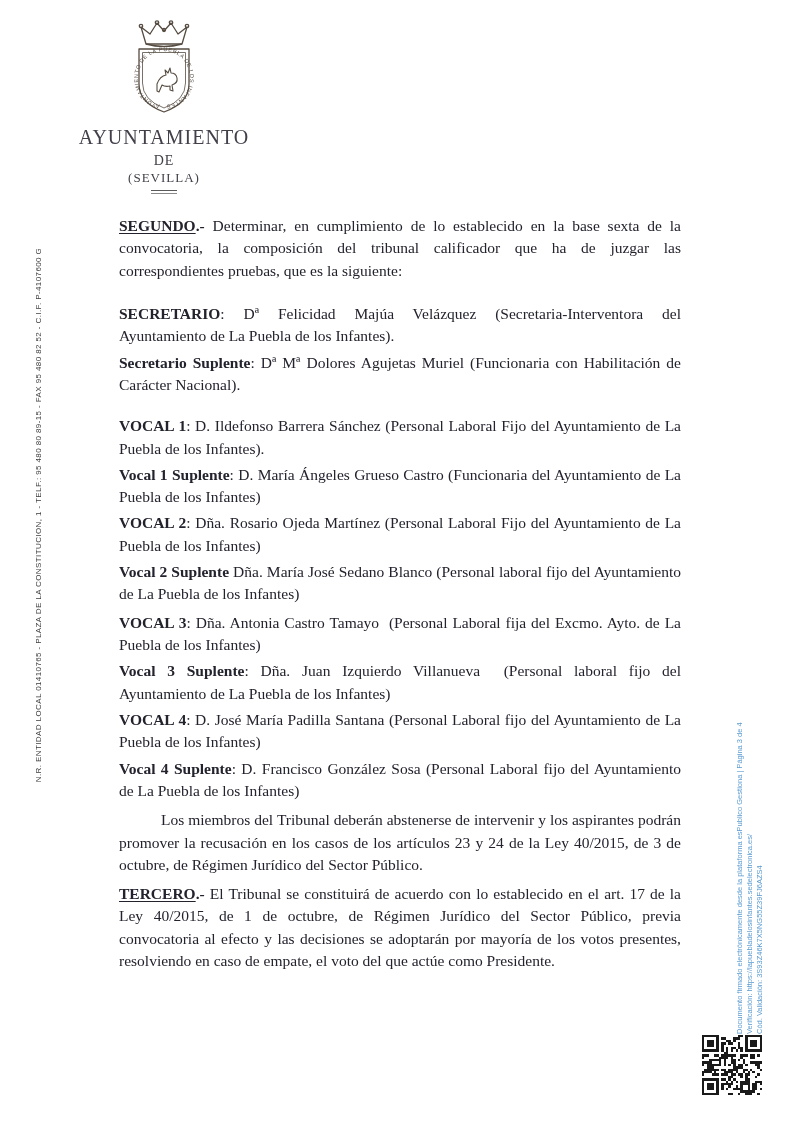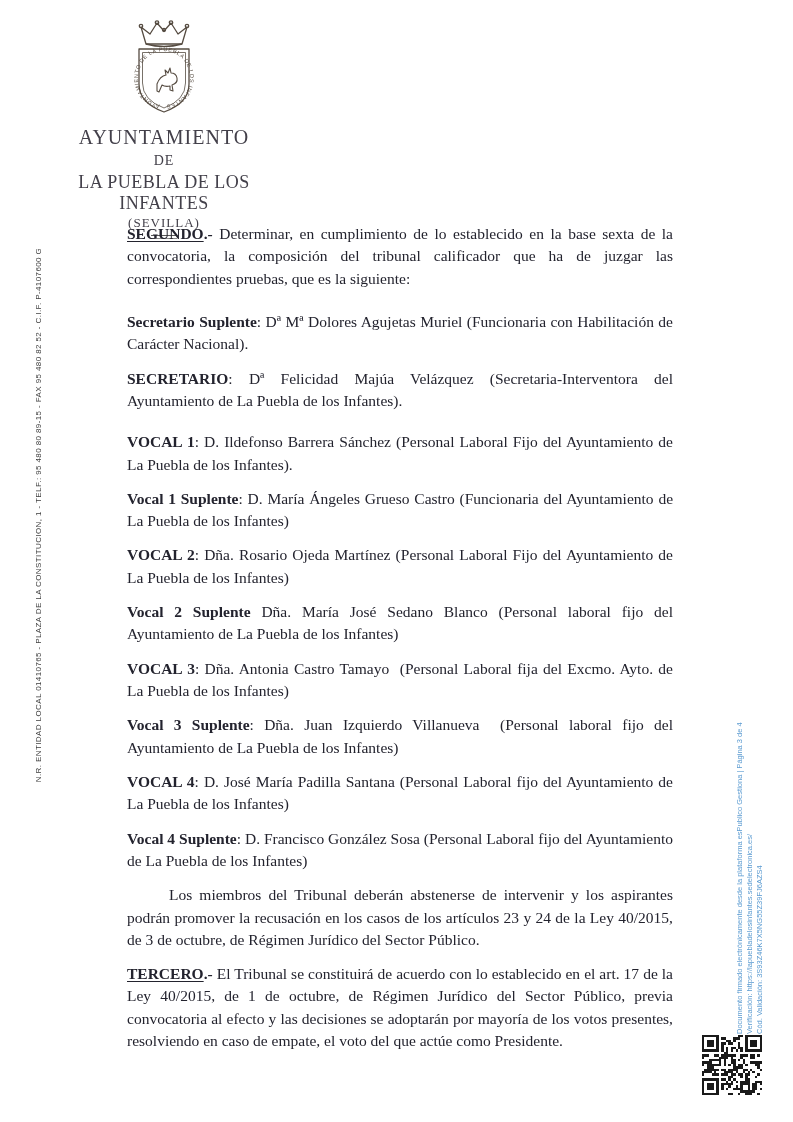--- a/index.html
+++ b/index.html
@@ -14,21 +14,21 @@
   .org-name{font-size:20px;letter-spacing:1px;color:#43404a;}
   .org-de{font-size:14px;letter-spacing:1px;color:#43404a;margin-top:4px;}
   .org-town{font-size:18px;letter-spacing:0.5px;color:#43404a;margin-top:3px;}
   .org-prov{font-size:13px;letter-spacing:1px;color:#43404a;margin-top:1px;}
   .org-rule{width:26px;height:2px;border-top:1px solid #5a5a5a;border-bottom:1px solid #8a8a8a;margin:4px auto 0 auto;}
   
   .doc-body{
     position:absolute;left:115px;top:211px;width:570px;
     font-size:15.5px;line-height:1.44;text-align:justify;
   }
-  .doc-body p{margin:12px;}
+  .doc-body p{margin:4px;}
   .p-segundo{margin-bottom:11px !important;}
   .grp-presidente{margin-bottom:21px;}
   .grp-secretario{margin-bottom:19px;}
   .grp-vocal1{margin-bottom:4px;}
   .grp-vocal2{margin-bottom:6px;}
   .grp-vocal3{margin-bottom:4px;}
   .grp-vocal4{margin-bottom:7px;}
   .p-abstencion{margin-bottom:7px !important;text-indent:42px;}
   b{font-weight:bold;}
   .u{text-decoration:underline;text-underline-offset:2px;}
@@ -76,37 +76,36 @@
 
       <defs>
         <path id="mottoPath" d="M56 87 A 26 27 0 1 1 56.01 87"></path>
       </defs>
       <text font-size="5.6" fill="#564c42" letter-spacing="0.6" font-family="Liberation Sans, sans-serif">
         <textPath href="#mottoPath" startOffset="4">AYUNTAMIENTO DE LA PUEBLA DE LOS INFANTES</textPath>
       </text>
     </svg>
     <div class="org-name">AYUNTAMIENTO</div>
     <div class="org-de">DE</div>
-    <div class="org-town">LA PUEBLA DE LOS INFANTES</div>
     <div class="org-prov">(SEVILLA)</div>
     <div class="org-rule"></div>
   </div>
 
   <div class="left-vtext">N.R. ENTIDAD LOCAL 01410765 - PLAZA DE LA CONSTITUCION, 1 - TELF.: 95 480 80 89-15 - FAX 95 480 82 52 - C.I.F. P-4107600 G</div>
 
   <div class="doc-body">
 
     <p class="p-segundo"><b class="u">SEGUNDO</b><b>.-</b><span> Determinar, en cumplimiento de lo establecido en la base sexta de la convocatoria, la composición del tribunal calificador que ha de juzgar las correspondientes pruebas, que es la siguiente:</span></p>
 
     <div class="grp-presidente">
     </div>
 
     <div class="grp-secretario">
+      <p><b>SECRETARIO</b><span>: </span><span>Dª Felicidad Majúa Velázquez (Secretaria-Interventora del Ayuntamiento de La Puebla de los Infantes).</span></p>
       <p><b>Secretario Suplente</b><span>: </span><span>Dª Mª Dolores Agujetas Muriel (Funcionaria con Habilitación de Carácter Nacional).</span></p>
-      <p><b>SECRETARIO</b><span>: </span><span>Dª Felicidad Majúa Velázquez (Secretaria-Interventora del Ayuntamiento de La Puebla de los Infantes).</span></p>
     </div>
 
     <div class="grp-vocal1">
       <p><b>VOCAL 1</b><span>: </span><span>D. Ildefonso Barrera Sánchez (Personal Laboral Fijo del Ayuntamiento de La Puebla de los Infantes).</span></p>
       <p><b>Vocal 1 Suplente</b><span>: </span><span>D. María Ángeles Grueso Castro (Funcionaria del Ayuntamiento de La Puebla de los Infantes)</span></p>
     </div>
 
     <div class="grp-vocal2">
       <p><b>VOCAL 2</b><span>: </span><span>Dña. Rosario Ojeda Martínez (Personal Laboral Fijo del Ayuntamiento de La Puebla de los Infantes)</span></p>
       <p><b>Vocal 2 Suplente</b><span> </span><span>Dña. María José Sedano Blanco (Personal laboral fijo del Ayuntamiento de La Puebla de los Infantes)</span></p>

